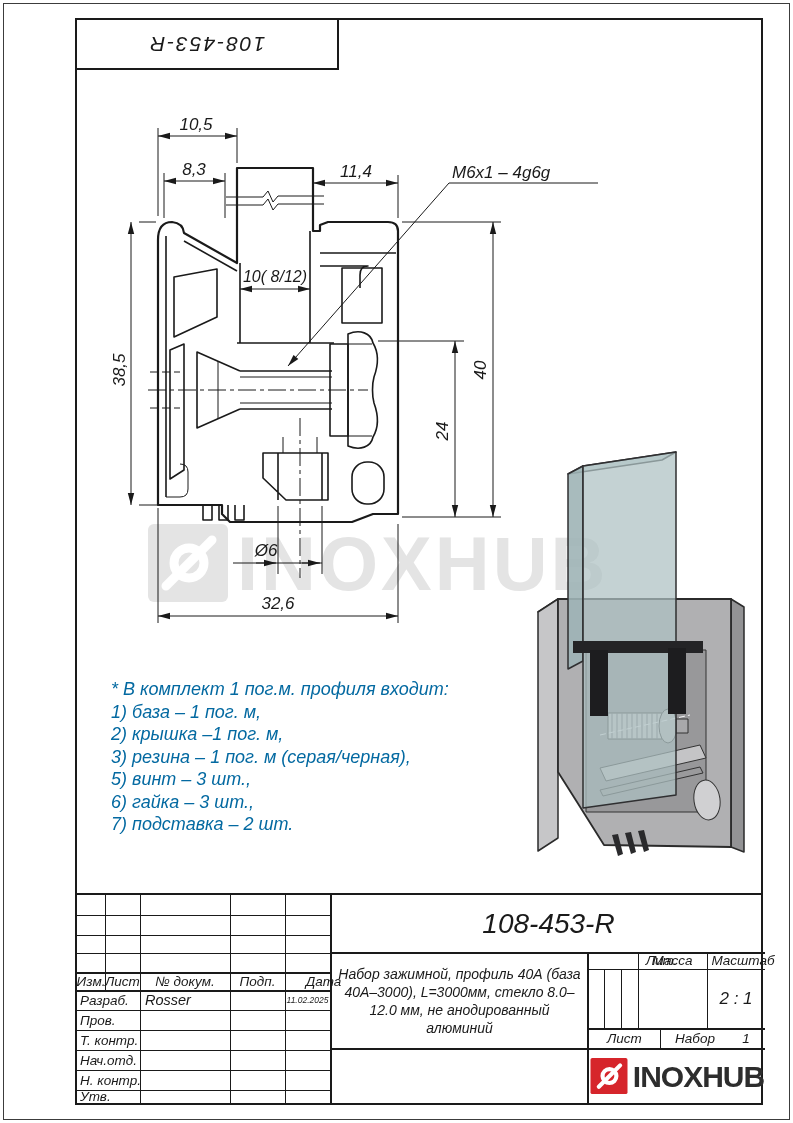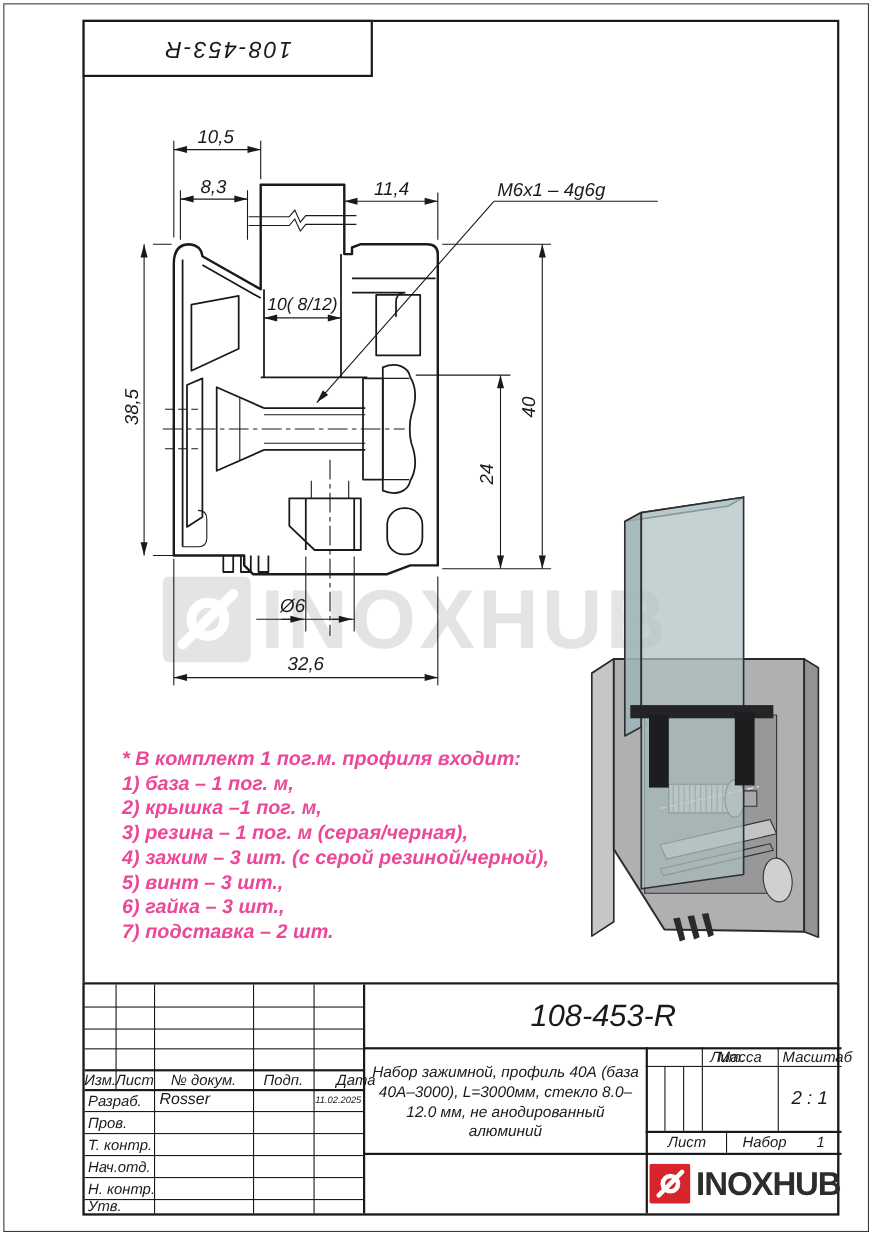--- a/index.html
+++ b/index.html
@@ -18,21 +18,21 @@
   .ol{fill:none;stroke:#1a1a1a;stroke-width:2.2;stroke-linejoin:round;}
   .ml{fill:none;stroke:#1a1a1a;stroke-width:1.6;stroke-linejoin:round;}
   .tl{fill:none;stroke:#1a1a1a;stroke-width:1;}
   .cl{fill:none;stroke:#1a1a1a;stroke-width:1;stroke-dasharray:18 4 4 4;}
   .hd{fill:none;stroke:#1a1a1a;stroke-width:1;stroke-dasharray:8 4;}
   .dl{fill:none;stroke:#1a1a1a;stroke-width:1;marker-start:url(#as);marker-end:url(#ae);}
   .ldr{fill:none;stroke:#1a1a1a;stroke-width:1;marker-end:url(#ae);}
   .dt{font:italic 17px "Liberation Sans",sans-serif;fill:#1a1a1a;}
   .dts{font:italic 16px "Liberation Sans",sans-serif;fill:#1a1a1a;}
   
-  .notes{position:absolute;left:111px;top:678px;font-style:italic;font-size:18px;line-height:22.5px;color:#ec4899;font-weight:bold;}
+  .notes{position:absolute;left:111px;top:678px;font-style:italic;font-size:18px;line-height:22.5px;color:#0369a1;}
   
   .tb{position:absolute;left:75px;top:893px;width:688px;height:212px;border:2px solid #1a1a1a;box-sizing:border-box;background:#fff;}
   .vl,.hl{position:absolute;background:#1a1a1a;}
   .cell{position:absolute;font-style:italic;display:flex;align-items:center;}
   .c-center{justify-content:center;text-align:center;}
   .lbl{font-size:13.5px;padding-left:3px;}
   .hdr{font-size:13.5px;justify-content:center;}
   .code-big{font-size:28px;justify-content:center;}
   .desc{font-size:14px;line-height:18px;justify-content:center;text-align:center;padding:0 5px;box-sizing:border-box;}
   .scale{font-size:17px;justify-content:center;}
@@ -178,21 +178,20 @@
       <rect x="590" y="650" width="18" height="66" fill="#1d1d1f"></rect>
       <rect x="668" y="648" width="18" height="66" fill="#1d1d1f"></rect>
     </g>
   </svg>
 
   <div class="notes">
     <div>* В комплект 1 пог.м. профиля входит:</div>
     <div>1) база – 1 пог. м,</div>
     <div>2) крышка –1 пог. м,</div>
     <div>3) резина – 1 пог. м (серая/черная),</div>
-    <div>4) зажим – 3 шт. (с серой резиной/черной),</div>
     <div>5) винт – 3 шт.,</div>
     <div>6) гайка – 3 шт.,</div>
     <div>7) подставка – 2 шт.</div>
   </div>
 
   <div class="tb">
 
     <div class="vl" style="left:28px;top:0;width:1px;height:95px;"></div>
     <div class="vl" style="left:63px;top:0;width:1px;height:208px;"></div>
     <div class="vl" style="left:153px;top:0;width:1px;height:208px;"></div>

